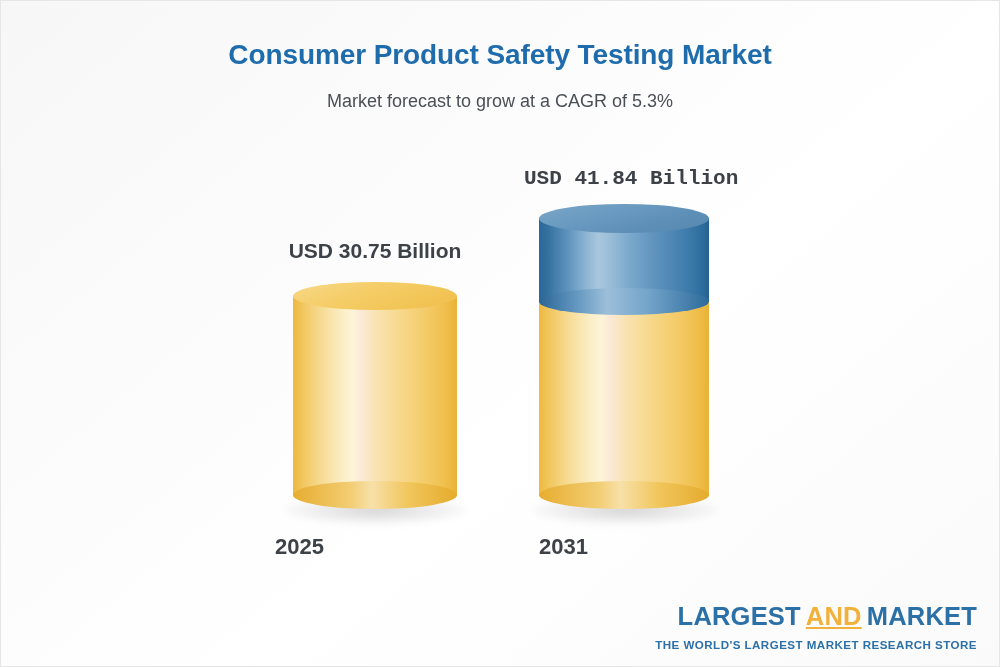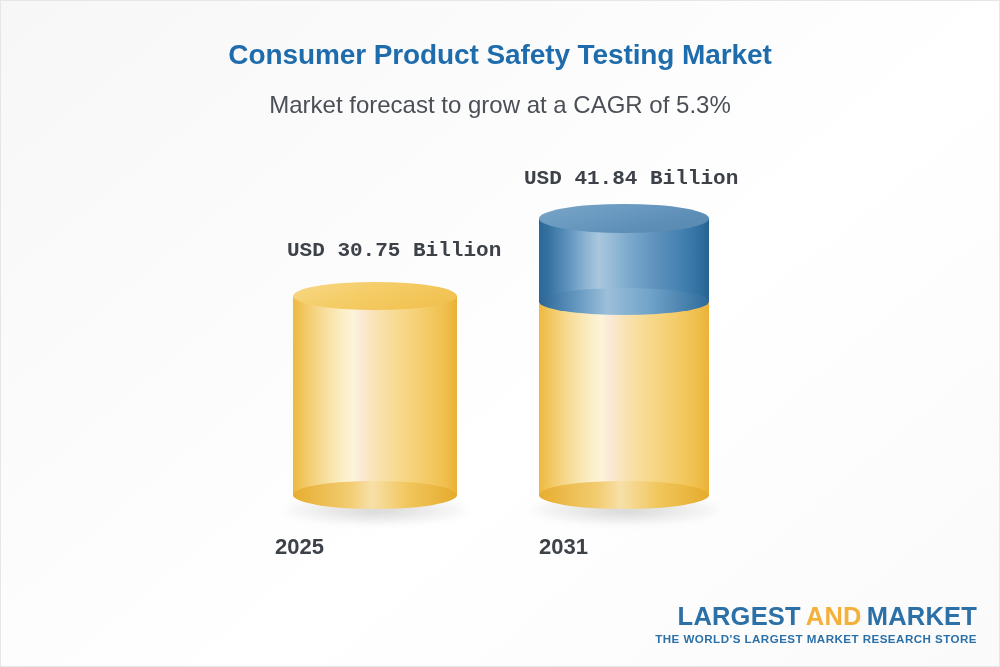--- a/index.html
+++ b/index.html
@@ -35,42 +35,42 @@
     font-size: 28px;
     font-weight: bold;
     letter-spacing: -0.1px;
     color: #1f6cad;
   }
   .chart-subtitle {
     position: absolute;
     left: 0; right: 0;
     top: 90px;
     text-align: center;
-    font-size: 24px;
+    font-size: 18px;
     font-weight: normal;
     color: #4b4f56;
   }
 
   
   .plot {
     position: absolute;
     left: 0; top: 0;
     width: 1000px;
     height: 667px;
   }
 
   .value-label {
     position: absolute;
     text-align: center;
     font-size: 21px;
     font-weight: bold;
     color: #3d4148;
     white-space: nowrap;
   }
-  .value-label.v2025 { left: 286px; width: 200px; top: 238px; font-family: Liberation Mono, monospace; }
+  .value-label.v2025 { left: 274px; width: 200px; top: 238px; }
   .value-label.v2031 { left: 523px; width: 200px; top: 166px; font-family: Liberation Mono, monospace; }
 
   .cat-label {
     position: absolute;
     text-align: left;
     font-size: 22px;
     font-weight: bold;
     color: #3d4148;
     white-space: nowrap;
   }
@@ -183,23 +183,23 @@
     text-align: right;
   }
   .brand-name {
     font-size: 25.5px;
     font-weight: bold;
     letter-spacing: 0.2px;
     line-height: 1.05;
     white-space: nowrap;
   }
   .brand-word-blue { color: #2c70a8; }
-  .brand-word-gold { color: #f3b13c; }
+  .brand-word-gold { color: #f3b13c; text-decoration: underline; }
   .brand-tag {
-    margin-top: 2px;
+    margin-top: 8px;
     font-size: 11.6px;
     font-weight: bold;
     letter-spacing: 0.45px;
     color: #2c70a8;
     white-space: nowrap;
   }
 </style>
 </head>
 <body>
 

